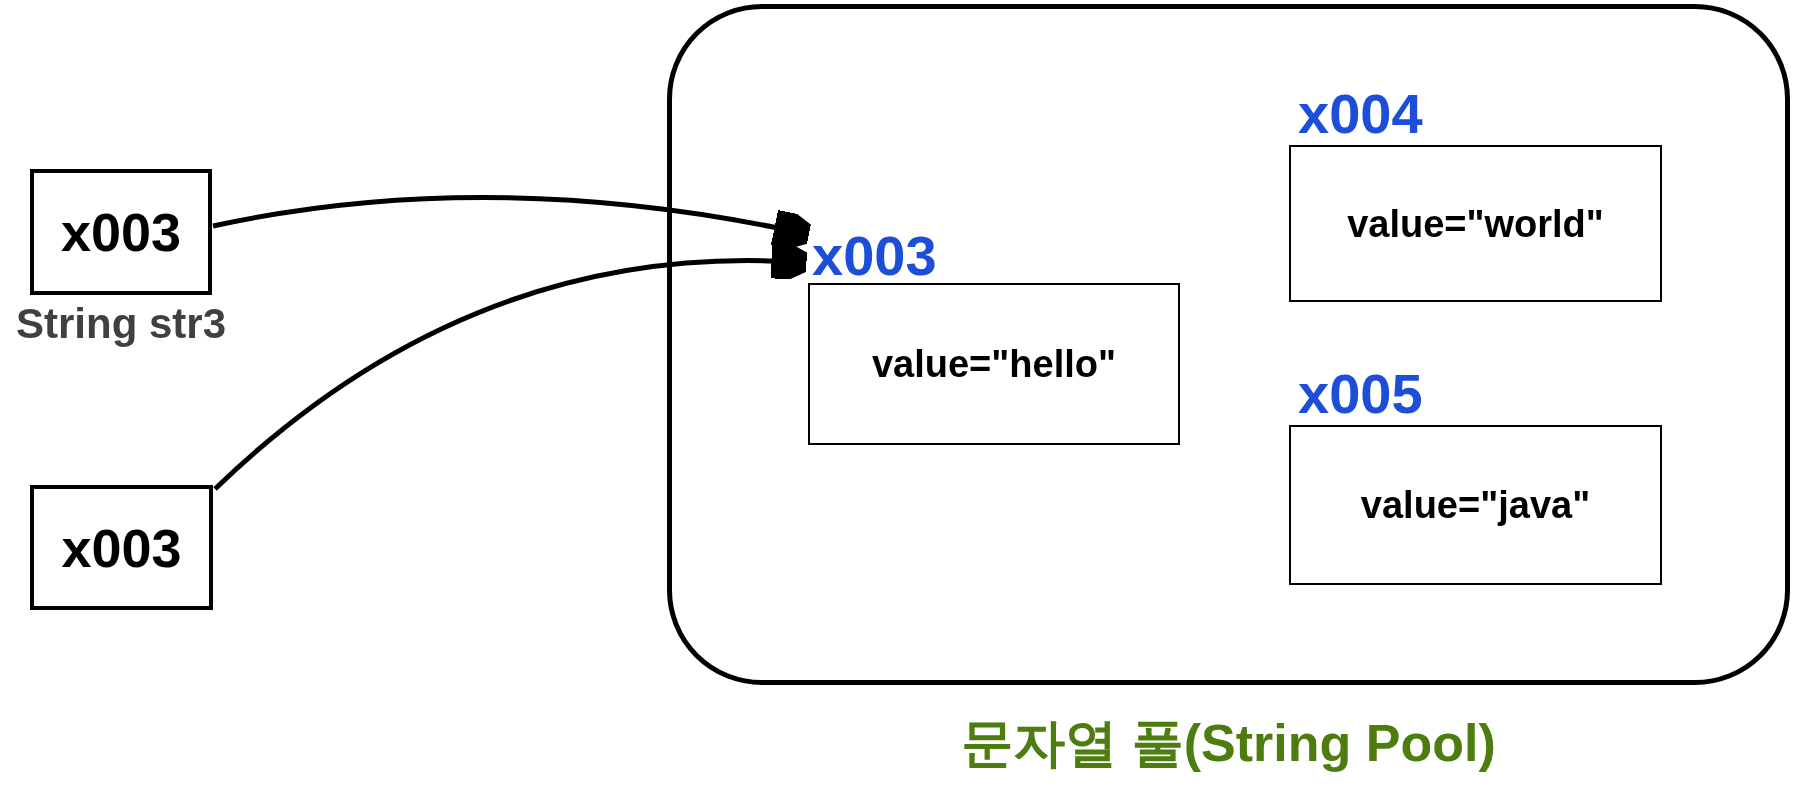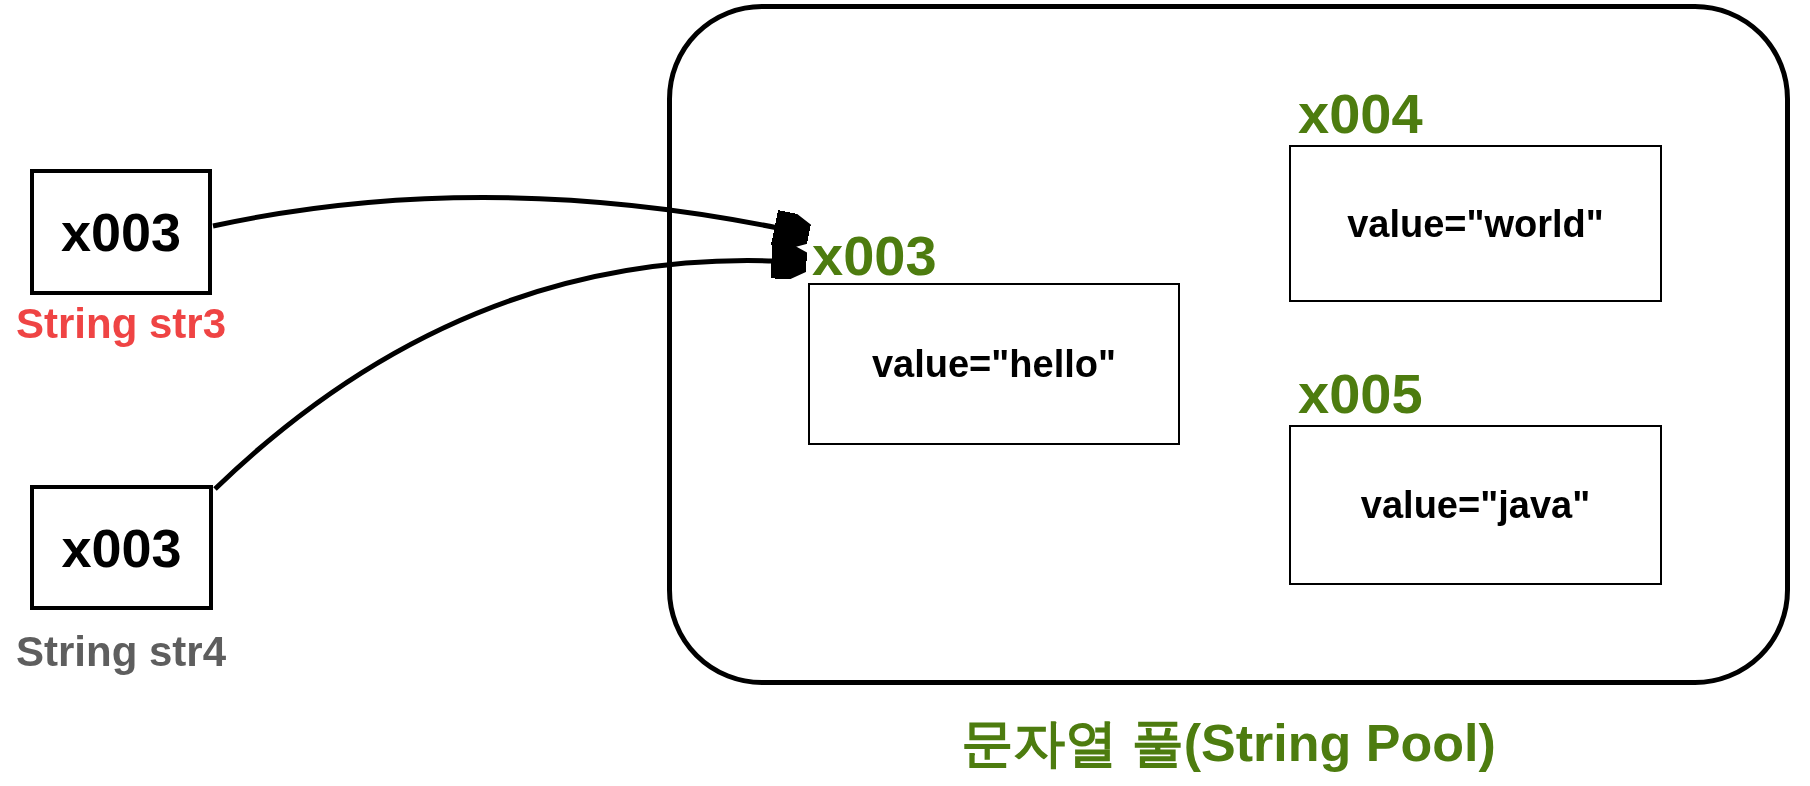--- a/index.html
+++ b/index.html
@@ -36,21 +36,21 @@
     position:absolute;
     left:667px;top:4px;width:1123px;height:681px;
     border:5px solid #000;
     border-radius:95px;
     box-sizing:border-box;
     background:#fff;
     z-index:0;
   }
   .pool-addr{
     position:absolute;
-    font-size:56px;color:#4d7c0f;line-height:1;
+    font-size:56px;color:#1d4ed8;line-height:1;
     white-space:nowrap;
     z-index:1;
   }
   .valbox{
     position:absolute;
     border:2px solid #000;
     background:#fff;
     display:flex;align-items:center;justify-content:center;
     box-sizing:border-box;
     z-index:1;
@@ -79,26 +79,25 @@
         <path d="M0,0 L10,5 L0,10 L2.6,5 Z" fill="#000" stroke="none"></path>
       </marker>
     </defs>
     <path d="M 213 226 Q 480 168 778 228" marker-end="url(#ah)"></path>
     <path d="M 215 489 Q 462 250 775 261" marker-end="url(#ah)"></path>
   </svg>
 
   <div class="refbox" style="left:30px;top:169px;width:182px;height:126px">
     <span class="addr">x003</span>
   </div>
-  <div class="reflabel" style="left:121px;top:303px;color:#ef4444">String str3</div>
+  <div class="reflabel" style="left:121px;top:303px;color:#404040">String str3</div>
 
   <div class="refbox" style="left:30px;top:485px;width:183px;height:125px">
     <span class="addr">x003</span>
   </div>
-  <div class="reflabel" style="left:121px;top:631px;color:#5e5e5e">String str4</div>
 
   <div class="pool"></div>
 
   <div class="pool-addr" style="left:812px;top:228px">x003</div>
   <div class="valbox" style="left:808px;top:283px;width:372px;height:162px">
     <span class="val">value="hello"</span>
   </div>
 
   <div class="pool-addr" style="left:1298px;top:86px">x004</div>
   <div class="valbox" style="left:1289px;top:145px;width:373px;height:157px">

